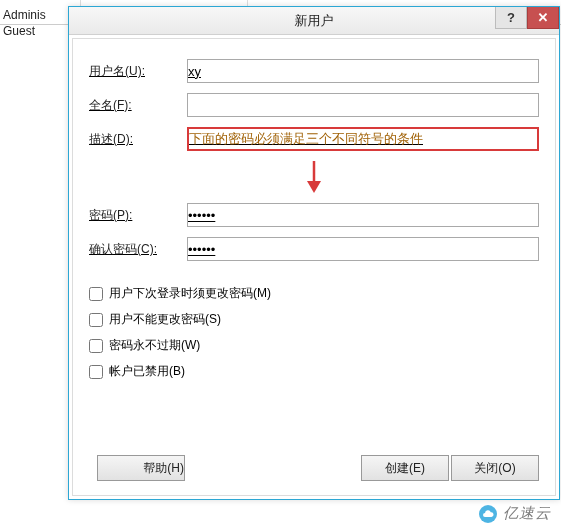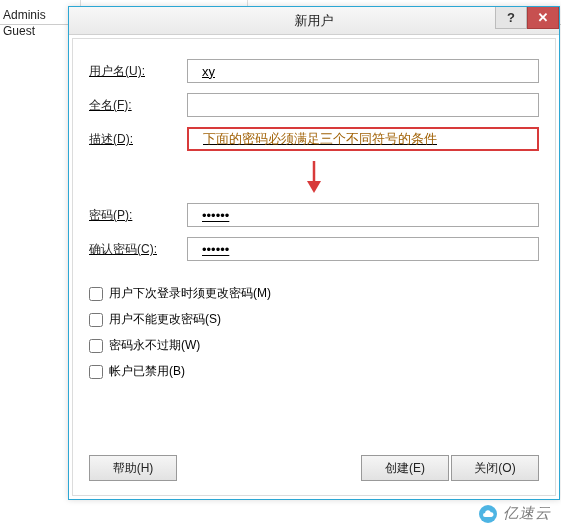--- a/index.html
+++ b/index.html
@@ -93,21 +93,21 @@
     }
     .row .lbl {
       width: 98px;
       font-size: 12px;
       color: #222;
     }
     .row input[type="text"], .row input[type="password"] {
       flex: 1;
       height: 24px;
       border: 1px solid #a9a9a9;
-      padding: 0 14px;
+      padding: 0 0;
       font-size: 13px;
       font-family: inherit;
       outline: none;
     }
     .row.desc input[type="text"] {
       border: 2px solid #d83a3a;
       color: #a16207;
     }
     .arrow-wrap {
       display: flex;
@@ -134,21 +134,21 @@
       min-width: 88px;
       height: 26px;
       border: 1px solid #999;
       background: linear-gradient(#f5f5f5,#e2e2e2);
       font-size: 12px;
       color: #222;
       cursor: pointer;
       margin-left: 2px;
       font-family: inherit;
     }
-    .btn:first-child { margin-left: 0; }
+    .btn:first-child { margin-left: 8px; text-align: right; }
     .watermark {
       position: absolute;
       right: 10px;
       bottom: 6px;
       display: flex;
       align-items: center;
       gap: 6px;
       opacity: 0.85;
     }
     .wm-icon {

